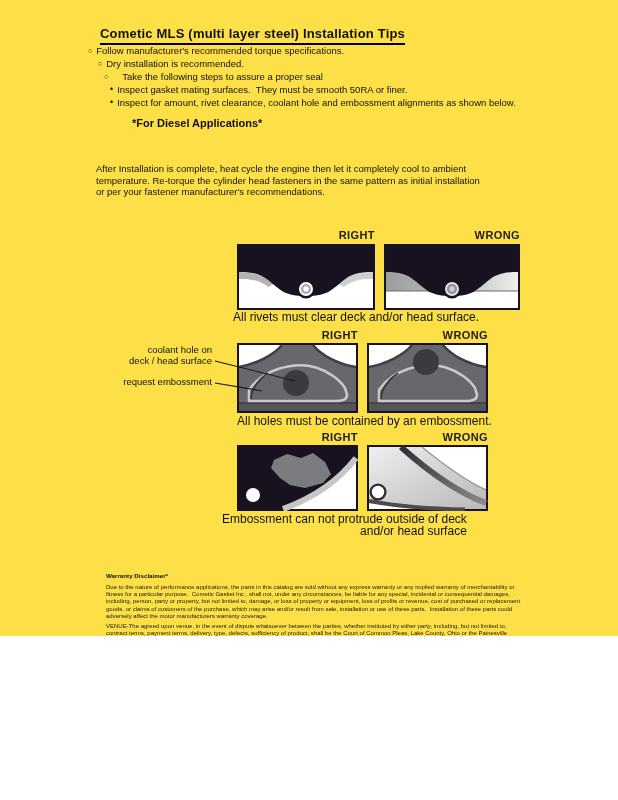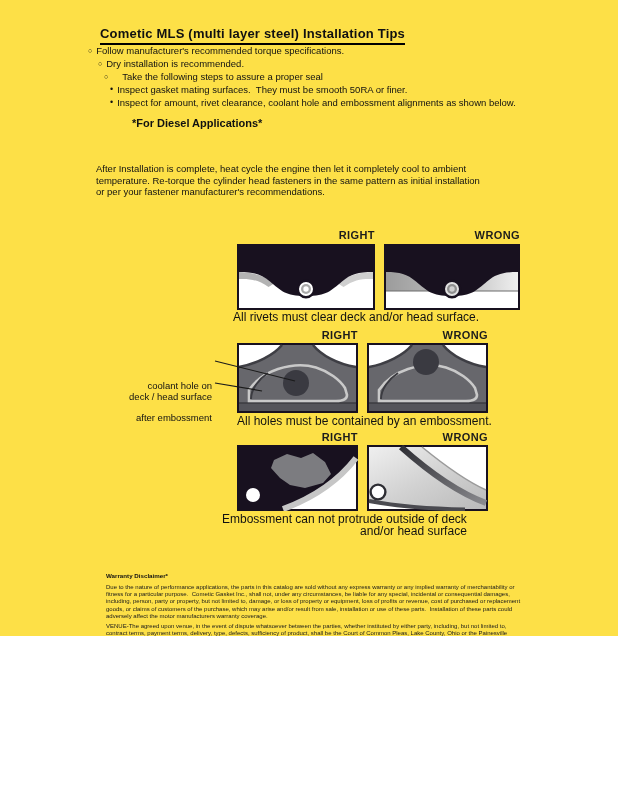--- a/index.html
+++ b/index.html
@@ -25,21 +25,21 @@
   }
   .tip-row { display: flex; align-items: flex-start; gap: 4px; font-size: 9.5px; line-height: 11px; white-space: pre-wrap; }
   .tip-marker-open { font-size: 7px; line-height: 11px; position: relative; top: 0px; }
   .tip-marker-solid { font-size: 9px; line-height: 11px; }
 
   .section-heading { font-size: 11px; font-weight: bold; }
   .para { font-size: 9.5px; line-height: 11.5px; white-space: pre-wrap; width: 460px; }
 
   .fig-label { font-size: 11px; font-weight: 600; letter-spacing: 0.4px; text-align: right; color: #1c1c1c; }
   .fig-caption { font-size: 12px; font-weight: 500; white-space: pre-wrap; line-height: 11.5px; text-align: right; }
-  .anno { font-size: 9.5px; line-height: 11px; text-align: right; width: 100px; margin-top: 36px; }
+  .anno { font-size: 9.5px; line-height: 11px; text-align: right; width: 100px; }
 
   .tiny-heading { font-size: 6.2px; font-weight: bold; }
   .tiny { font-size: 6px; line-height: 7.2px; white-space: pre-wrap; width: 480px; color: #1a1a1a; }
 
   .footer-code { font-size: 17px; letter-spacing: 0.3px; }
 
   svg { display: block; }
   .leader-overlay { pointer-events: none; }
 </style>
 </head>
@@ -111,21 +111,21 @@
   </div>
   <div class="abs fig-caption" style="left:233px; top:312px;">All rivets must clear deck and/or head surface.</div>
 
   <div class="abs fig-label" style="left:237px; top:329px; width:121px;">RIGHT</div>
   <div class="abs fig-label" style="left:367px; top:329px; width:121px;">WRONG</div>
 
   <div class="abs anno" style="left:112px; top:344px;">
     <div>coolant hole on</div>
     <div>deck / head surface</div>
   </div>
-  <div class="abs anno" style="left:112px; top:376px;">after embossment</div>
+  <div class="abs anno" style="left:112px; top:376px;">request embossment</div>
 
   <svg class="abs leader-overlay" style="left:110px; top:335px; z-index:5;" width="200" height="60" viewBox="0 0 200 60">
     <line x1="105" y1="26" x2="185" y2="46" stroke="#1a1a1a" stroke-width="1.2"></line>
     <line x1="105" y1="48" x2="152" y2="56" stroke="#1a1a1a" stroke-width="1.2"></line>
   </svg>
 
   <div class="abs" style="left:237px; top:343px;">
     <svg width="121" height="70" viewBox="0 0 121 70">
       <rect x="1" y="1" width="119" height="68" fill="#67676c" stroke="#18111f" stroke-width="2"></rect>
       <path d="M2,2 H45 C37,12 19,21 2,24 Z" fill="#ffffff"></path>

